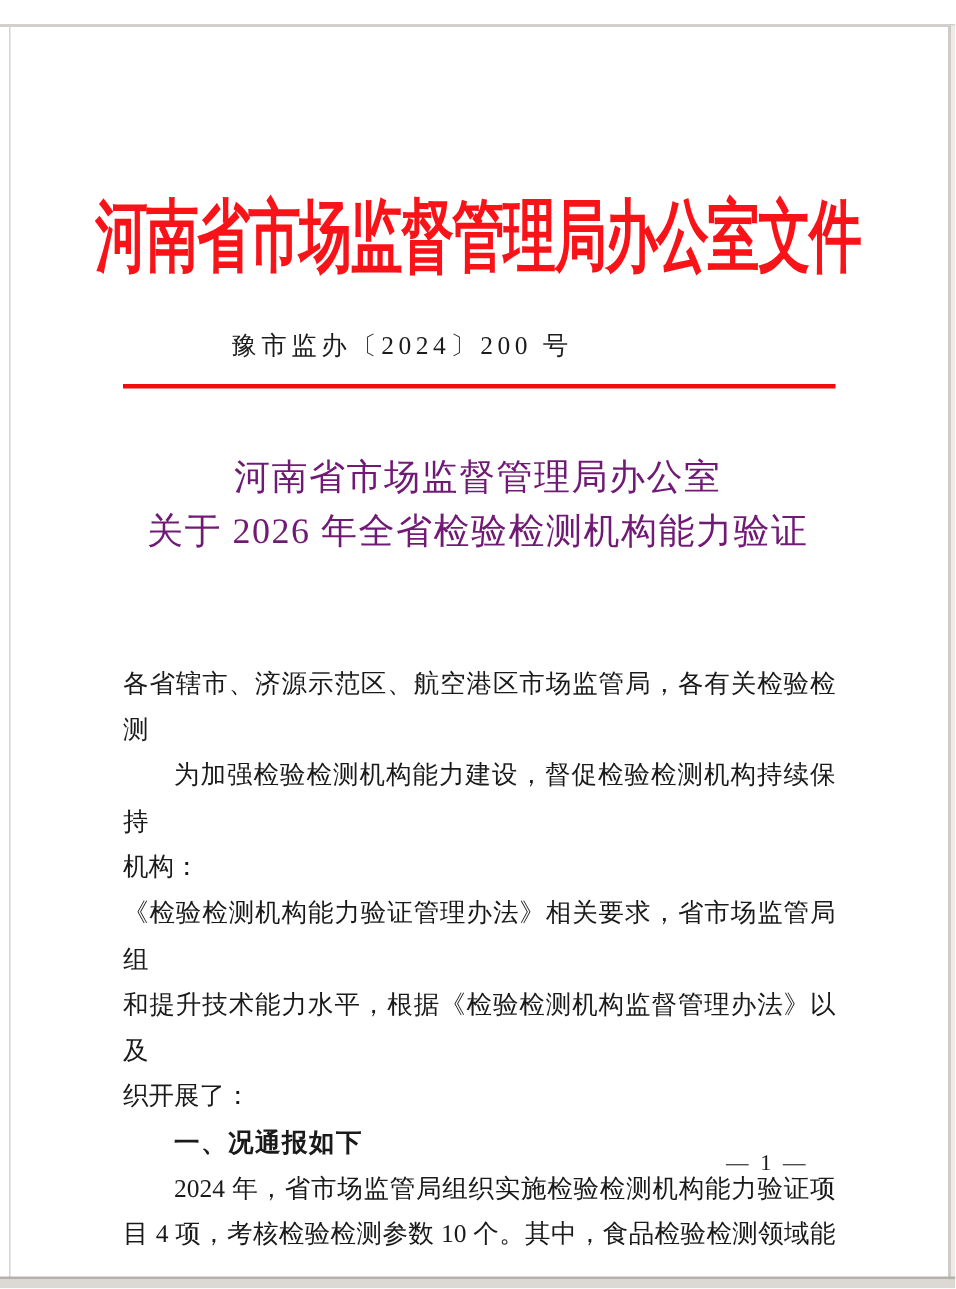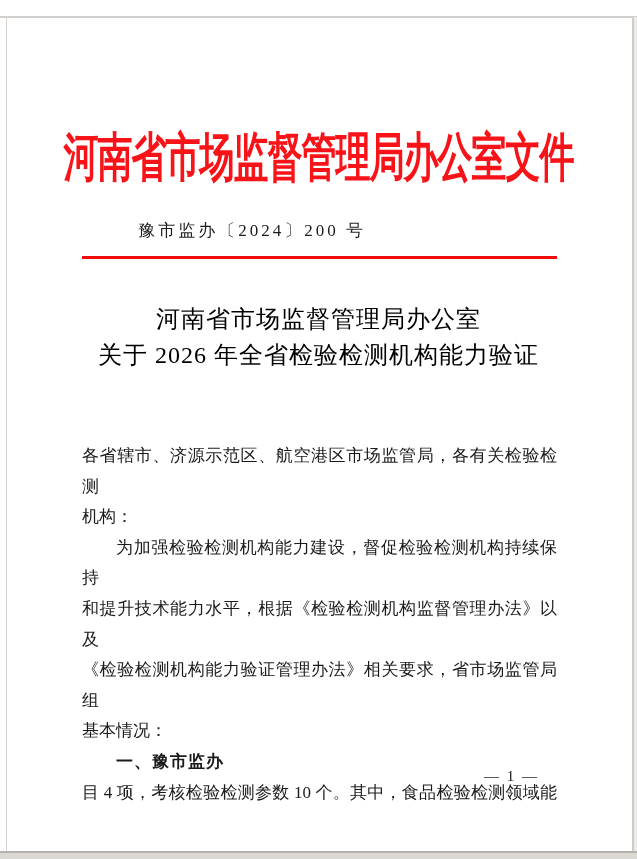--- a/index.html
+++ b/index.html
@@ -23,35 +23,35 @@
     text-align:center;
     font-size:35px;line-height:38px;
     font-weight:bold;
     color:#f81318;
     transform:scaleY(1.5);
     transform-origin:top center;
     letter-spacing:-1px;
     white-space:nowrap;
   }
   .doc-number{
-    position:absolute;left:0;top:221px;width:504px;
+    position:absolute;left:16px;top:221px;width:504px;
     text-align:center;
     font-size:17px;line-height:20px;
     color:#1c1c1c;
     letter-spacing:3px;
   }
   .red-rule{
     position:absolute;left:82px;top:256px;width:475px;height:3px;
     background:#f20d0d;
   }
   .doc-title{
     position:absolute;left:40px;top:301px;width:557px;
     text-align:center;
     font-size:24px;line-height:36px;
-    color:#000000;
+    color:#701a75;
     letter-spacing:1px;
   }
   .body-text{
     position:absolute;left:82px;top:441px;width:475px;
     font-size:17px;line-height:30.6px;
     color:#1a1a1a;
   }
   .body-text .line{width:475px;}
   .body-text .justify{text-align:justify;text-align-last:justify;}
   .body-text .indent{text-indent:2em;}
@@ -85,24 +85,25 @@
 
   <div class="red-rule"></div>
 
   <div class="doc-title">
     <div>河南省市场监督管理局办公室</div>
     <div>关于 2026 年全省检验检测机构能力验证</div>
   </div>
 
   <div class="body-text">
     <div class="line justify">各省辖市、济源示范区、航空港区市场监管局，各有关检验检测</div>
+    <div class="line justify indent">为加强检验检测机构能力建设，督促检验检测机构持续保持</div>
     <div class="line">机构：</div>
-    <div class="line justify indent">为加强检验检测机构能力建设，督促检验检测机构持续保持</div>
+    <div class="line justify">《检验检测机构能力验证管理办法》相关要求，省市场监管局组</div>
     <div class="line justify">和提升技术能力水平，根据《检验检测机构监督管理办法》以及</div>
-    <div class="line justify">《检验检测机构能力验证管理办法》相关要求，省市场监管局组</div>
-    <div class="line">基本情况：</div>
-    <div class="line heading indent">一、豫市监办</div>
+    <div class="line">织开展了：</div>
+    <div class="line heading indent">一、况通报如下</div>
+    <div class="line justify indent">2024 年，省市场监管局组织实施检验检测机构能力验证项</div>
     <div class="line justify">目 4 项，考核检验检测参数 10 个。其中，食品检验检测领域能</div>
   </div>
 
   <div class="page-number">— 1 —</div>
 
 </div>
 
 </body></html>

